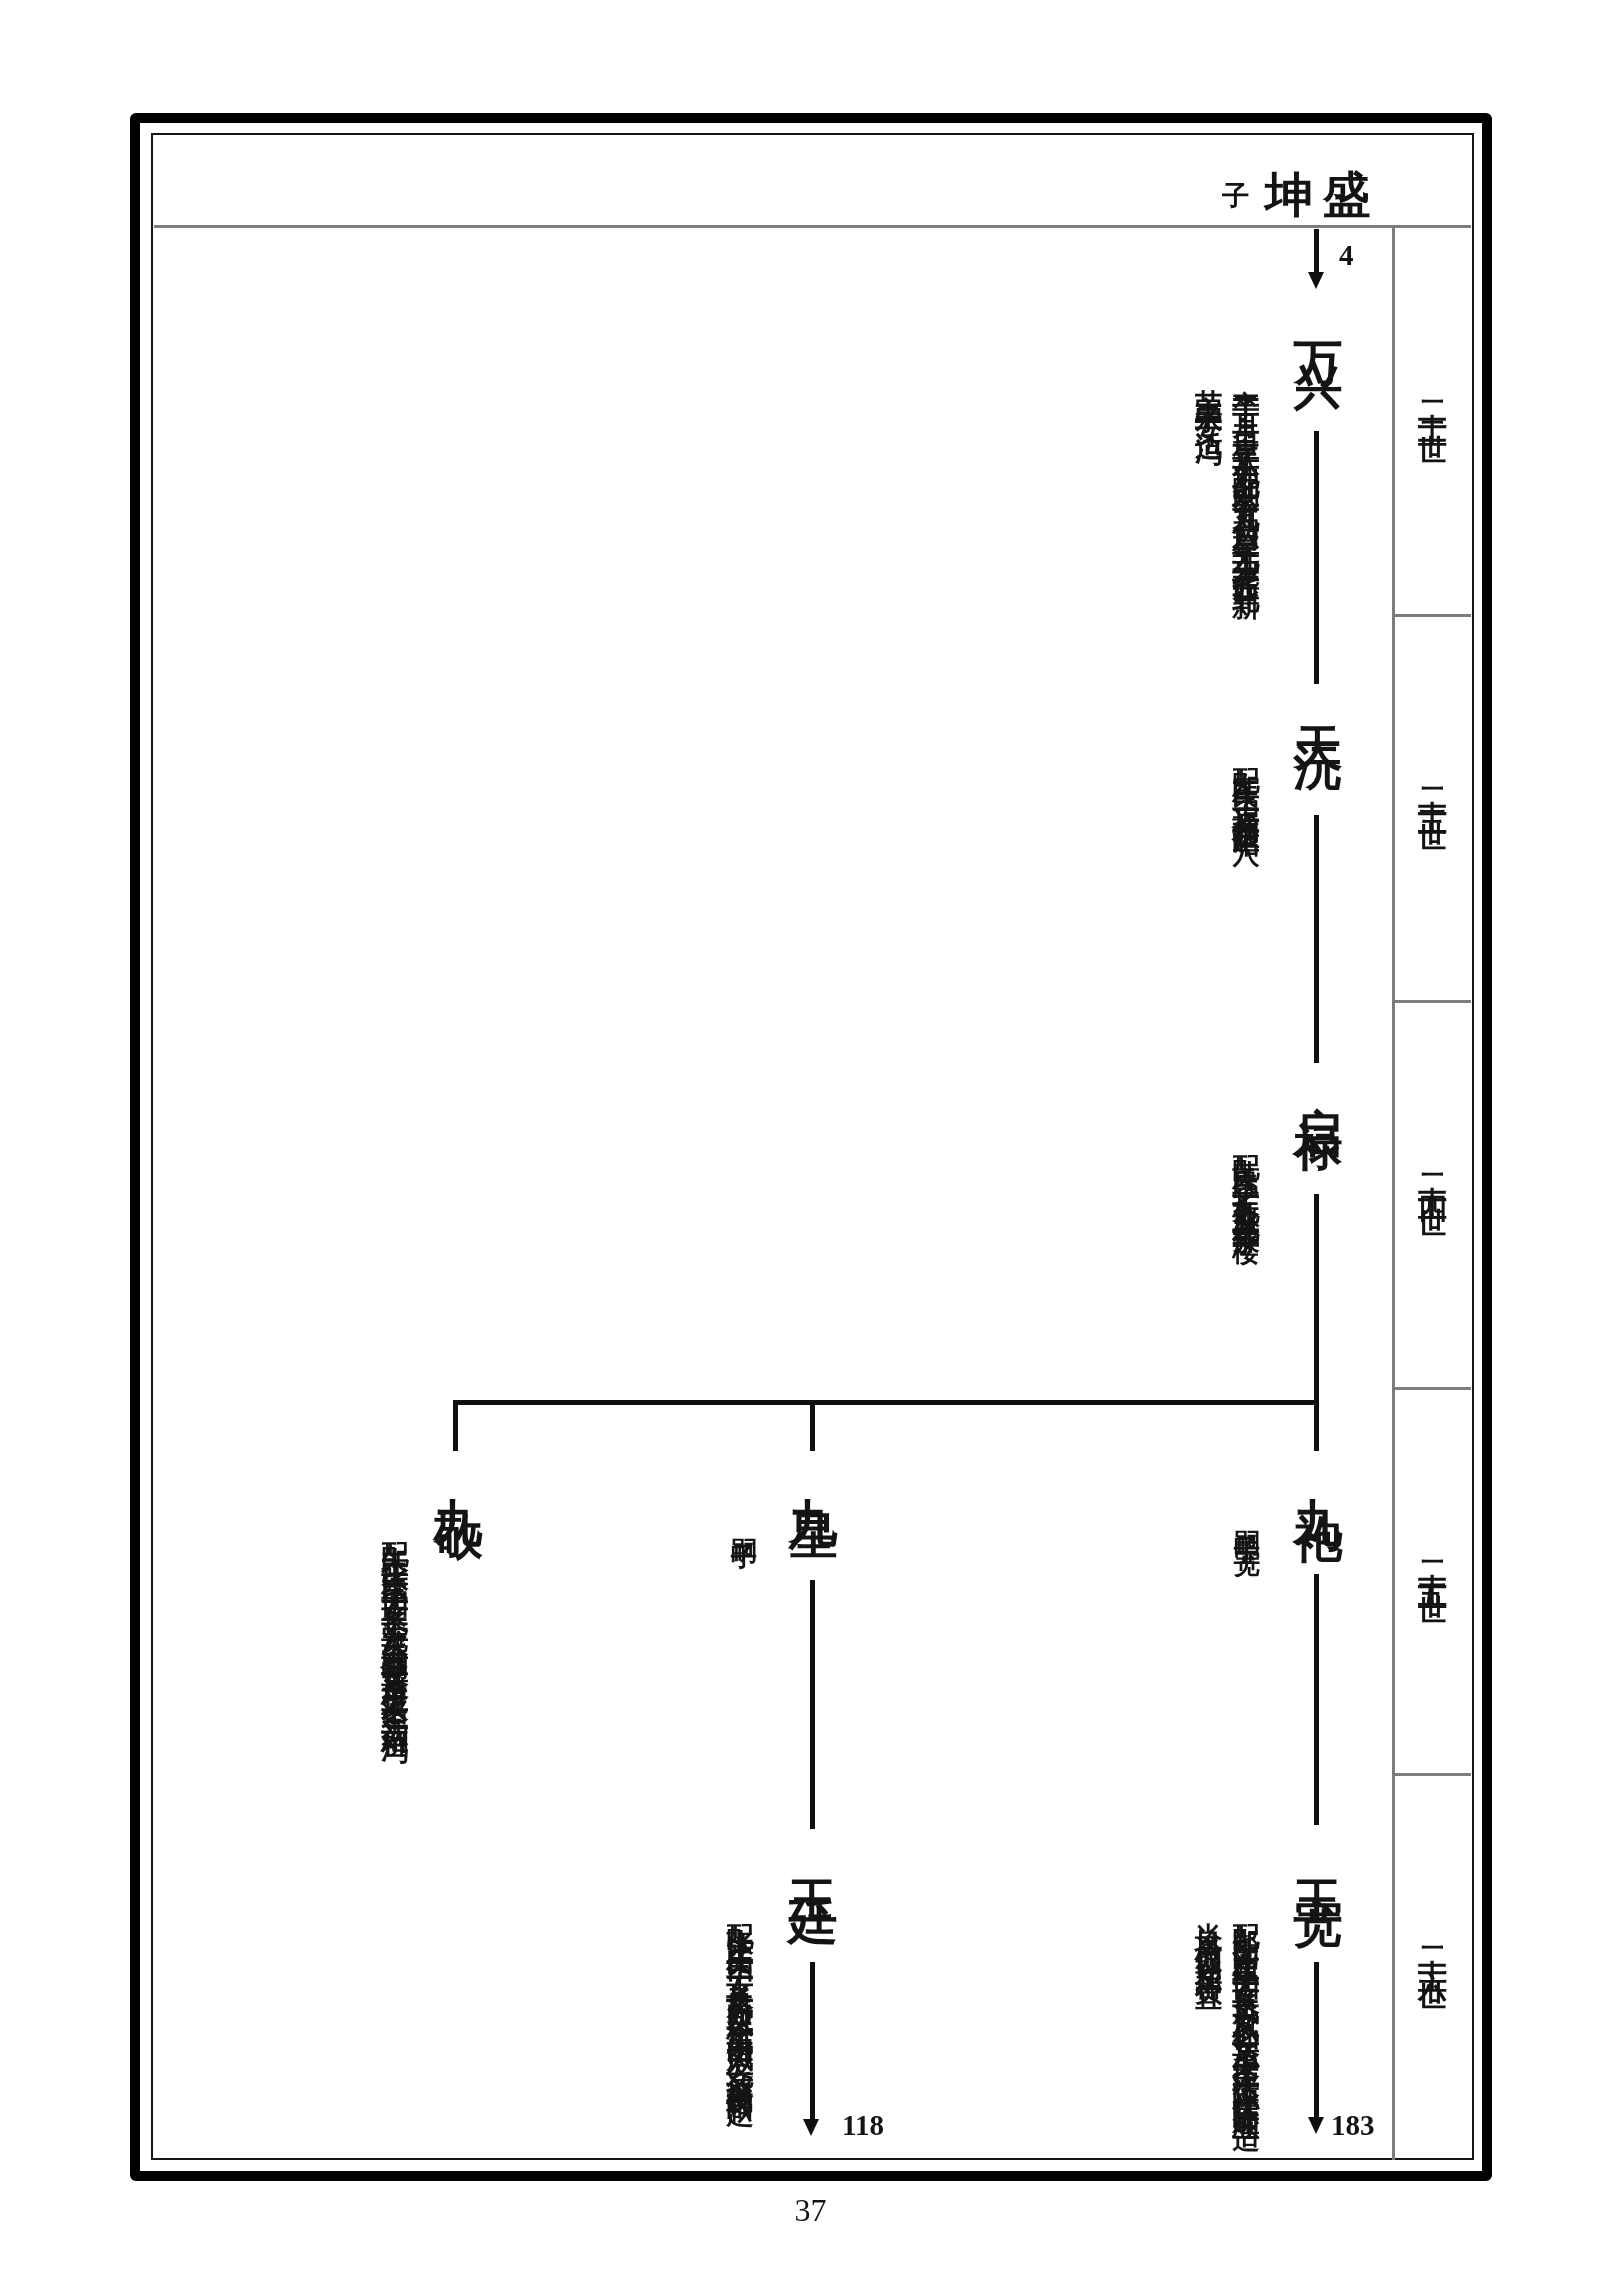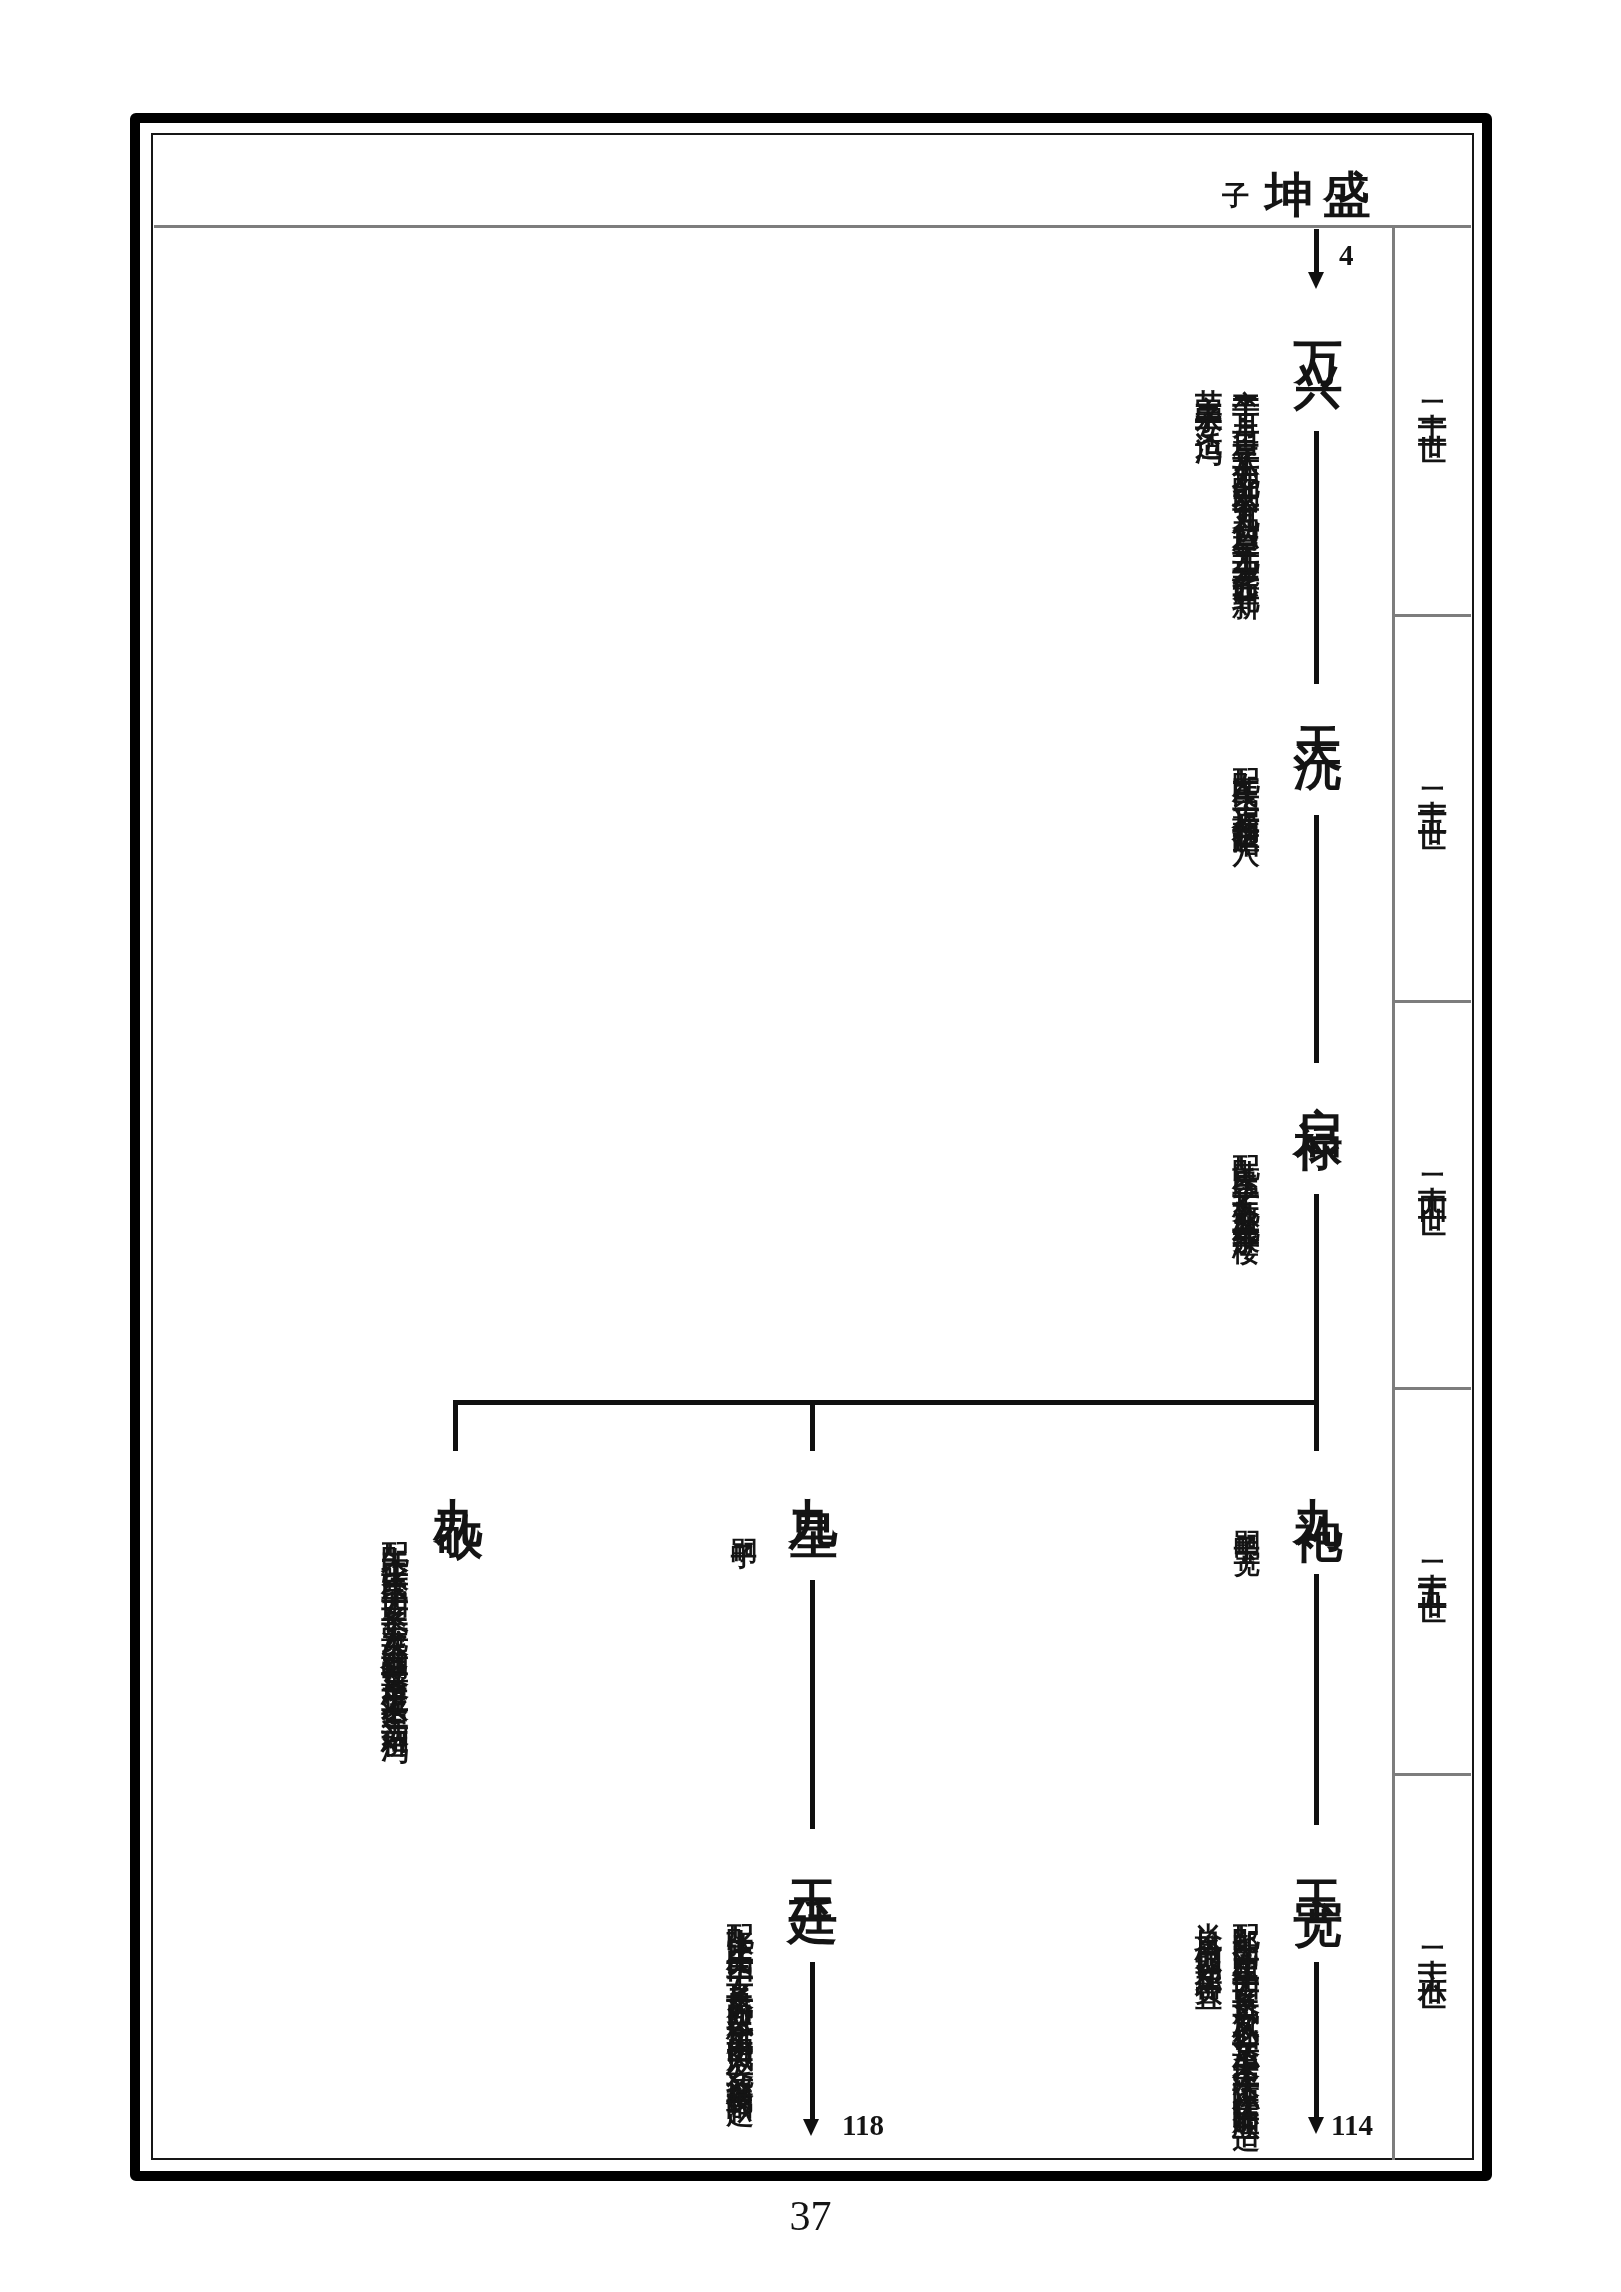--- a/index.html
+++ b/index.html
@@ -59,21 +59,21 @@
   .arrowhead {
     width:0; height:0;
     border-left:8.8px solid transparent;
     border-right:8.8px solid transparent;
     border-top:17.6px solid #101010;
   }
   .num { font-size:29px; font-weight:bold; }
 
   .page-number {
     left:0; top:2192px; width:1621px; text-align:center;
-    font-size:42px;
+    font-size:32px;
   }
 </style>
 </head>
 <body>
 
 <div class="abs outer-frame"></div>
 <div class="abs inner-frame"></div>
 
 <span class="abs hdr-prefix">子</span>
 <span class="abs hdr-name">坤盛</span>
@@ -136,16 +136,16 @@
 <div class="abs vtext big-name" style="left:785px; top:1841px;">玉廷</div>
 <div class="abs vtext detail" style="right:863px; top:1901px;">配张庄王氏生四子一女长子凤丽次凤科三凤山四凤友一女适鸳楼韩阳赵</div>
 <div class="abs vseg" style="left:810px; top:1962px; height:159px;"></div>
 <div class="abs arrowhead" style="left:803px; top:2119px;"></div>
 <span class="abs num" style="left:842px; top:2109px;">118</span>
 
 <div class="abs vtext big-name" style="left:1290px; top:1841px;">玉宽</div>
 <div class="abs vtext detail" style="right:357px; top:1901px;">配郑氏闫新庄生二子四女长子凤文次凤仙长女适小朱庄李次适陈小庄陈加顺三适肖埝肖广银四郑庄郑贞宜</div>
 <div class="abs vseg" style="left:1314px; top:1962px; height:157px;"></div>
 <div class="abs arrowhead" style="left:1308px; top:2117px;"></div>
-<span class="abs num" style="left:1331px; top:2109px;">114</span>
+<span class="abs num" style="left:1331px; top:2109px;">183</span>
 
 <div class="abs page-number">37</div>
 
 
 </body></html>

